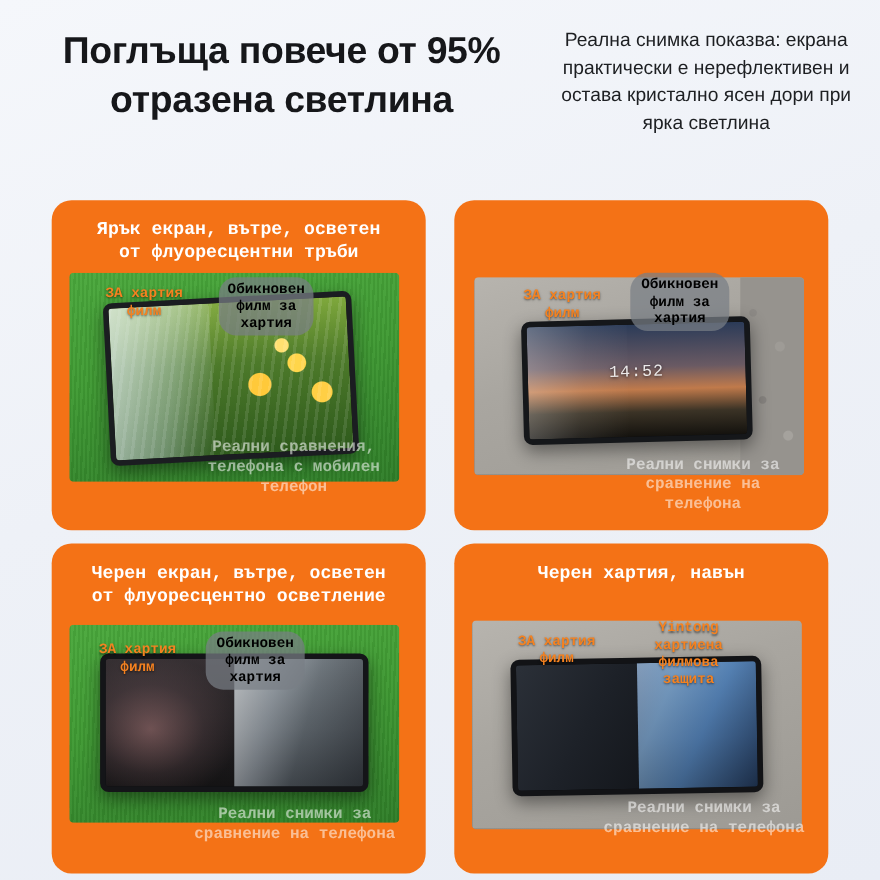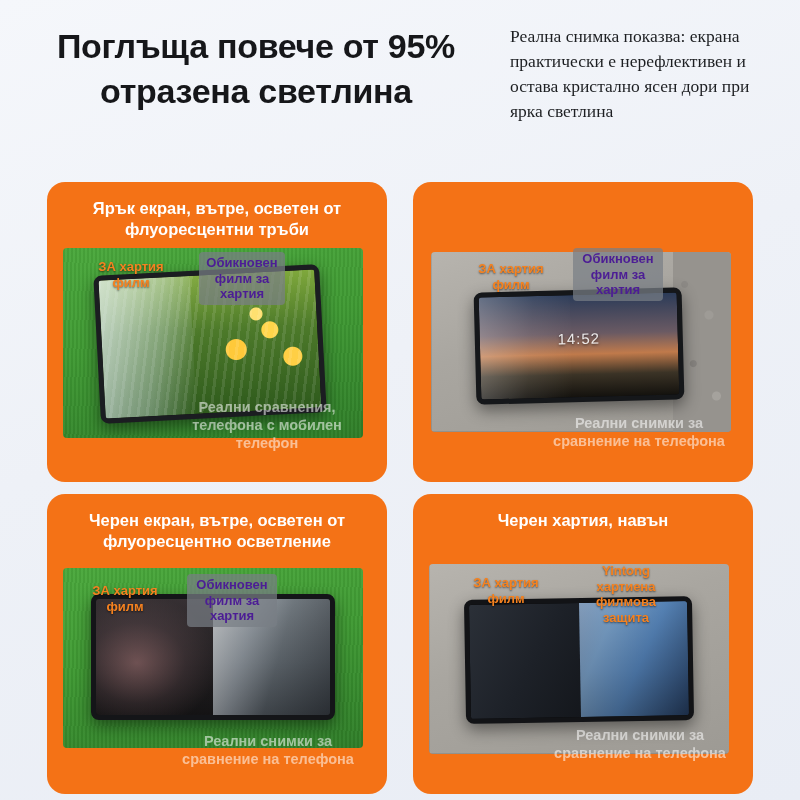--- a/index.html
+++ b/index.html
@@ -27,35 +27,36 @@
     color: #16171a;
     text-align: center;
     letter-spacing: -0.3px;
     padding-top: 6px;
   }
   .subhead {
     flex: 1;
     font-size: 17.5px;
     line-height: 1.42;
     color: #1d1f22;
+    text-align: center;
     padding-top: 6px;
-    font-family: Liberation Serif, serif;
   }
 
   
   .grid {
     position: absolute;
     top: 182px; left: 0;
     width: 800px;
     display: grid;
     grid-template-columns: 340px 340px;
     grid-template-rows: 300px 300px;
     column-gap: 26px;
     row-gap: 12px;
     justify-content: center;
+    font-family: Liberation Mono, monospace;
   }
   .panel {
     position: relative;
     background: #f47216;
     border-radius: 18px;
     overflow: hidden;
     padding: 10px;
   }
   .panel-title {
     position: relative;
@@ -219,24 +220,24 @@
     text-align: center;
     padding: 3px 7px;
     border-radius: 3px;
   }
   .tag-orange {
     color: #f58220;
     text-shadow: 0 1px 2px rgba(0,0,0,.55);
     font-weight: 700;
   }
   .tag-grey {
-    color: #4c1d95;
+    color: #000000;
     background: rgba(120,126,133,.72);
     font-weight: 600;
-    border-radius: 4px;
+    border-radius: 16px;
   }
   .watermark {
     position: absolute;
     z-index: 7;
     color: rgba(255,255,255,.55);
     font-size: 14.5px;
     line-height: 1.25;
     text-align: center;
     font-weight: 600;
     pointer-events: none;

